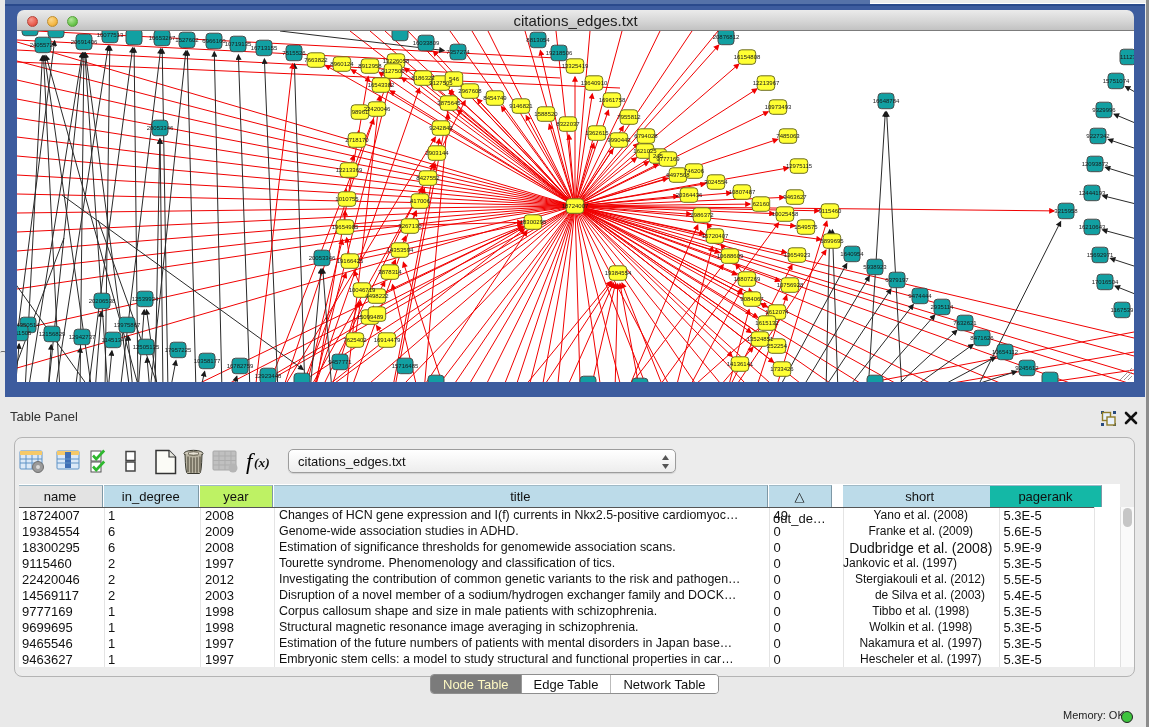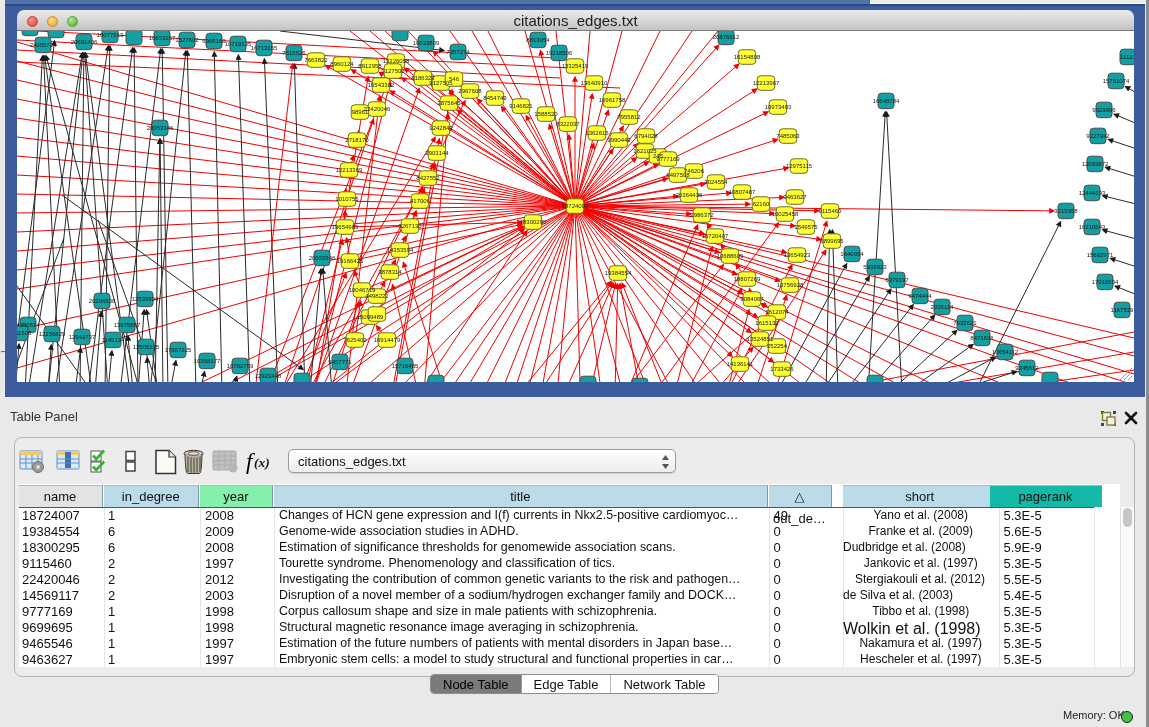--- a/index.html
+++ b/index.html
@@ -659,21 +659,21 @@
 <div id="tablebg"></div>
 <div style="position:absolute;left:103.5px;top:507px;width:1px;height:160px;background:#e4e4e4"></div>
 <div style="position:absolute;left:200.0px;top:507px;width:1px;height:160px;background:#e4e4e4"></div>
 <div style="position:absolute;left:274.0px;top:507px;width:1px;height:160px;background:#e4e4e4"></div>
 <div style="position:absolute;left:768.5px;top:507px;width:1px;height:160px;background:#e4e4e4"></div>
 <div style="position:absolute;left:843.0px;top:507px;width:1px;height:160px;background:#e4e4e4"></div>
 <div style="position:absolute;left:998.5px;top:507px;width:1px;height:160px;background:#e4e4e4"></div>
 <div style="position:absolute;left:1093.5px;top:507px;width:1px;height:160px;background:#e4e4e4"></div>
 <div class="th" style="left:18.5px;width:84.0px;background:#e3e3e3">name</div>
 <div class="th" style="left:103.5px;width:95.5px;background:#bcdbe9">in_degree</div>
-<div class="th" style="left:200.0px;width:73.0px;background:#86efac">year</div>
+<div class="th" style="left:200.0px;width:73.0px;background:#bef264">year</div>
 <div class="th" style="left:274.0px;width:493.5px;background:#bcdbe9">title</div>
 <div class="th" style="left:768.5px;width:63px;background:#bcdbe9">△ out_de…</div>
 <div class="th" style="left:843.0px;width:154.5px;background:#bcdbe9">short</div>
 <div class="th" style="left:990px;width:112px;background:#14b8a6">pagerank</div>
 <div id="hdrline"></div>
 <div class="tr" style="top:507px">
 <span style="left:22.0px">18724007</span>
 <span style="left:108.0px">1</span>
 <span style="left:205.0px">2008</span>
 <span style="left:279.0px;font-size:12.4px">Changes of HCN gene expression and I(f) currents in Nkx2.5-positive cardiomyoc…</span>
@@ -689,66 +689,66 @@
 <span style="left:773.5px">0</span>
 <span style="left:843.0px;width:155.5px;text-align:center;font-size:12px">Franke et al. (2009)</span>
 <span style="left:1003.5px">5.6E-5</span>
 </div>
 <div class="tr" style="top:539px">
 <span style="left:22.0px">18300295</span>
 <span style="left:108.0px">6</span>
 <span style="left:205.0px">2008</span>
 <span style="left:279.0px;font-size:12.4px">Estimation of significance thresholds for genomewide association scans.</span>
 <span style="left:773.5px">0</span>
-<span style="left:843.0px;width:155.5px;text-align:left;font-size:12px">Dudbridge et al. (2008)</span>
+<span style="left:843.0px;width:155.5px;text-align:center;font-size:14px">Dudbridge et al. (2008)</span>
 <span style="left:1003.5px">5.9E-9</span>
 </div>
 <div class="tr" style="top:555px">
 <span style="left:22.0px">9115460</span>
 <span style="left:108.0px">2</span>
 <span style="left:205.0px">1997</span>
 <span style="left:279.0px;font-size:12.4px">Tourette syndrome. Phenomenology and classification of tics.</span>
 <span style="left:773.5px">0</span>
-<span style="left:843.0px;width:155.5px;text-align:center;font-size:12px">Jankovic et al. (1997)</span>
+<span style="left:843.0px;width:155.5px;text-align:left;font-size:12px">Jankovic et al. (1997)</span>
 <span style="left:1003.5px">5.3E-5</span>
 </div>
 <div class="tr" style="top:571px">
 <span style="left:22.0px">22420046</span>
 <span style="left:108.0px">2</span>
 <span style="left:205.0px">2012</span>
 <span style="left:279.0px;font-size:12.4px">Investigating the contribution of common genetic variants to the risk and pathogen…</span>
 <span style="left:773.5px">0</span>
 <span style="left:843.0px;width:154px;text-align:center;font-size:12px">Stergiakouli et al. (2012)</span>
 <span style="left:1003.5px">5.5E-5</span>
 </div>
 <div class="tr" style="top:587px">
 <span style="left:22.0px">14569117</span>
 <span style="left:108.0px">2</span>
 <span style="left:205.0px">2003</span>
 <span style="left:279.0px;font-size:12.4px">Disruption of a novel member of a sodium/hydrogen exchanger family and DOCK…</span>
 <span style="left:773.5px">0</span>
-<span style="left:843.0px;width:142px;text-align:left;font-size:12px">de Silva et al. (2003)</span>
+<span style="left:843.0px;width:142px;text-align:right;font-size:12px">de Silva et al. (2003)</span>
 <span style="left:1003.5px">5.4E-5</span>
 </div>
 <div class="tr" style="top:603px">
 <span style="left:22.0px">9777169</span>
 <span style="left:108.0px">1</span>
 <span style="left:205.0px">1998</span>
 <span style="left:279.0px;font-size:12.4px">Corpus callosum shape and size in male patients with schizophrenia.</span>
 <span style="left:773.5px">0</span>
 <span style="left:843.0px;width:155.5px;text-align:center;font-size:12px">Tibbo et al. (1998)</span>
 <span style="left:1003.5px">5.3E-5</span>
 </div>
 <div class="tr" style="top:619px">
 <span style="left:22.0px">9699695</span>
 <span style="left:108.0px">1</span>
 <span style="left:205.0px">1998</span>
 <span style="left:279.0px;font-size:12.4px">Structural magnetic resonance image averaging in schizophrenia.</span>
 <span style="left:773.5px">0</span>
-<span style="left:843.0px;width:155.5px;font-size:16px">Wolkin et al. (1998)</span>
+<span style="left:843.0px;width:155.5px;text-align:center;font-size:12px">Wolkin et al. (1998)</span>
 <span style="left:1003.5px">5.3E-5</span>
 </div>
 <div class="tr" style="top:635px">
 <span style="left:22.0px">9465546</span>
 <span style="left:108.0px">1</span>
 <span style="left:205.0px">1997</span>
 <span style="left:279.0px;font-size:12.4px">Estimation of the future numbers of patients with mental disorders in Japan base…</span>
 <span style="left:773.5px">0</span>
 <span style="left:843.0px;width:155.5px;text-align:center;font-size:12px">Nakamura et al. (1997)</span>
 <span style="left:1003.5px">5.3E-5</span>
@@ -758,19 +758,19 @@
 <span style="left:108.0px">1</span>
 <span style="left:205.0px">1997</span>
 <span style="left:279.0px;font-size:12.4px">Embryonic stem cells: a model to study structural and functional properties in car…</span>
 <span style="left:773.5px">0</span>
 <span style="left:843.0px;width:155.5px;text-align:center;font-size:12px">Hescheler et al. (1997)</span>
 <span style="left:1003.5px">5.3E-5</span>
 </div>
 <div id="sb"></div>
 <div id="thumb"></div>
 <div id="tabs">
- <div style="background:#7b7b7b;color:#000000">Node Table</div>
+ <div style="background:#7b7b7b;color:#fef9c3">Node Table</div>
  <div style="background:#fff;color:#111;border-left:1px solid #999">Edge Table</div>
  <div style="background:#fff;color:#111;border-left:1px solid #bbb">Network Table</div>
 </div>
 <div id="memory">Memory: OK</div>
 <div id="memdot"></div>
 <div id="rstrip-top"></div>
 
 </body></html>

